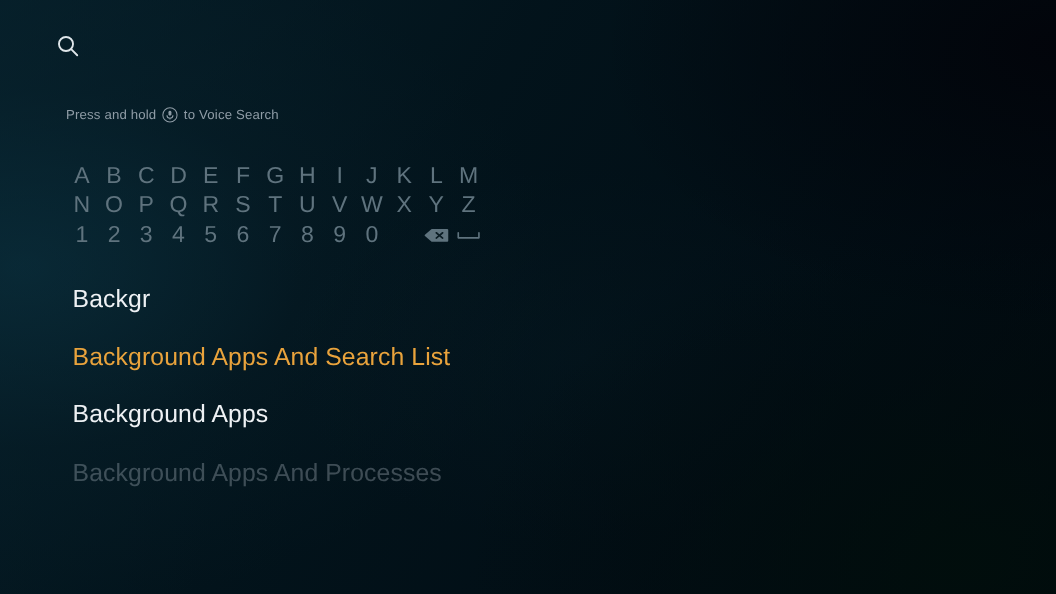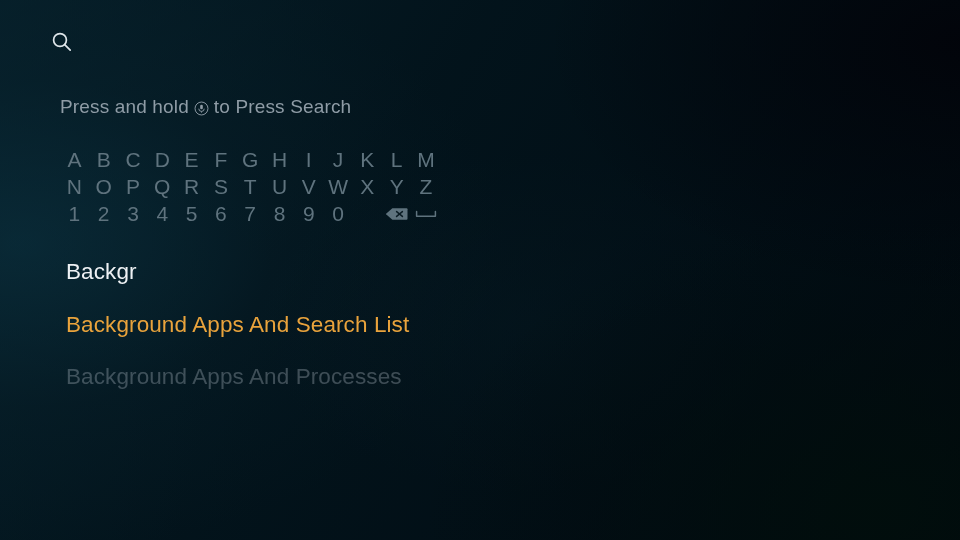--- a/index.html
+++ b/index.html
@@ -54,21 +54,21 @@
     width: 24px;
     height: 24px;
   }
   .search-icon svg { display: block; }
 
   
   .voice-hint {
     position: absolute;
     left: 60px;
     top: 96px;
-    font-size: 19px;
+    font-size: 12px;
     color: #8f9ca6;
     letter-spacing: 0.15px;
     white-space: nowrap;
     display: flex;
     align-items: center;
     gap: 0;
   }
   .voice-hint .mic-icon {
     display: inline-block;
     width: 15px;
@@ -156,21 +156,21 @@
     <div class="voice-hint">
       <span>Press and hold</span>
       <span class="mic-icon">
         <svg width="15" height="15" viewBox="0 0 16 16" fill="none">
           <circle cx="8" cy="8" r="6.9" stroke="#8f9ca6" stroke-width="1"></circle>
           <rect x="6.6" y="3.9" width="2.8" height="4.9" rx="1.4" fill="#8f9ca6"></rect>
           <path d="M5.1 8.2a2.9 2.9 0 0 0 5.8 0" stroke="#8f9ca6" stroke-width="1" fill="none"></path>
           <line x1="8" y1="11.1" x2="8" y2="12.4" stroke="#8f9ca6" stroke-width="1"></line>
         </svg>
       </span>
-      <span>to Press Search</span>
+      <span>to Voice Search</span>
     </div>
 
     <div class="keyboard">
 
       <div class="kb-row">
         <div class="kb-key">A</div>
         <div class="kb-key">B</div>
         <div class="kb-key">C</div>
         <div class="kb-key">D</div>
         <div class="kb-key">E</div>
@@ -224,17 +224,18 @@
             <path d="M1.6 3.6v4.6h18.8V3.6" stroke="#5f737e" stroke-width="1.5" stroke-linecap="round" stroke-linejoin="round" fill="none"></path>
           </svg>
         </div>
       </div>
 
     </div>
 
     <div class="results">
       <div class="result-item">Backgr</div>
       <div class="result-item selected">Background Apps And Search List</div>
+      <div class="result-item">Background Apps</div>
       <div class="result-item faded">Background Apps And Processes</div>
     </div>
 
   </div>
 </div>
 
 </body></html>

